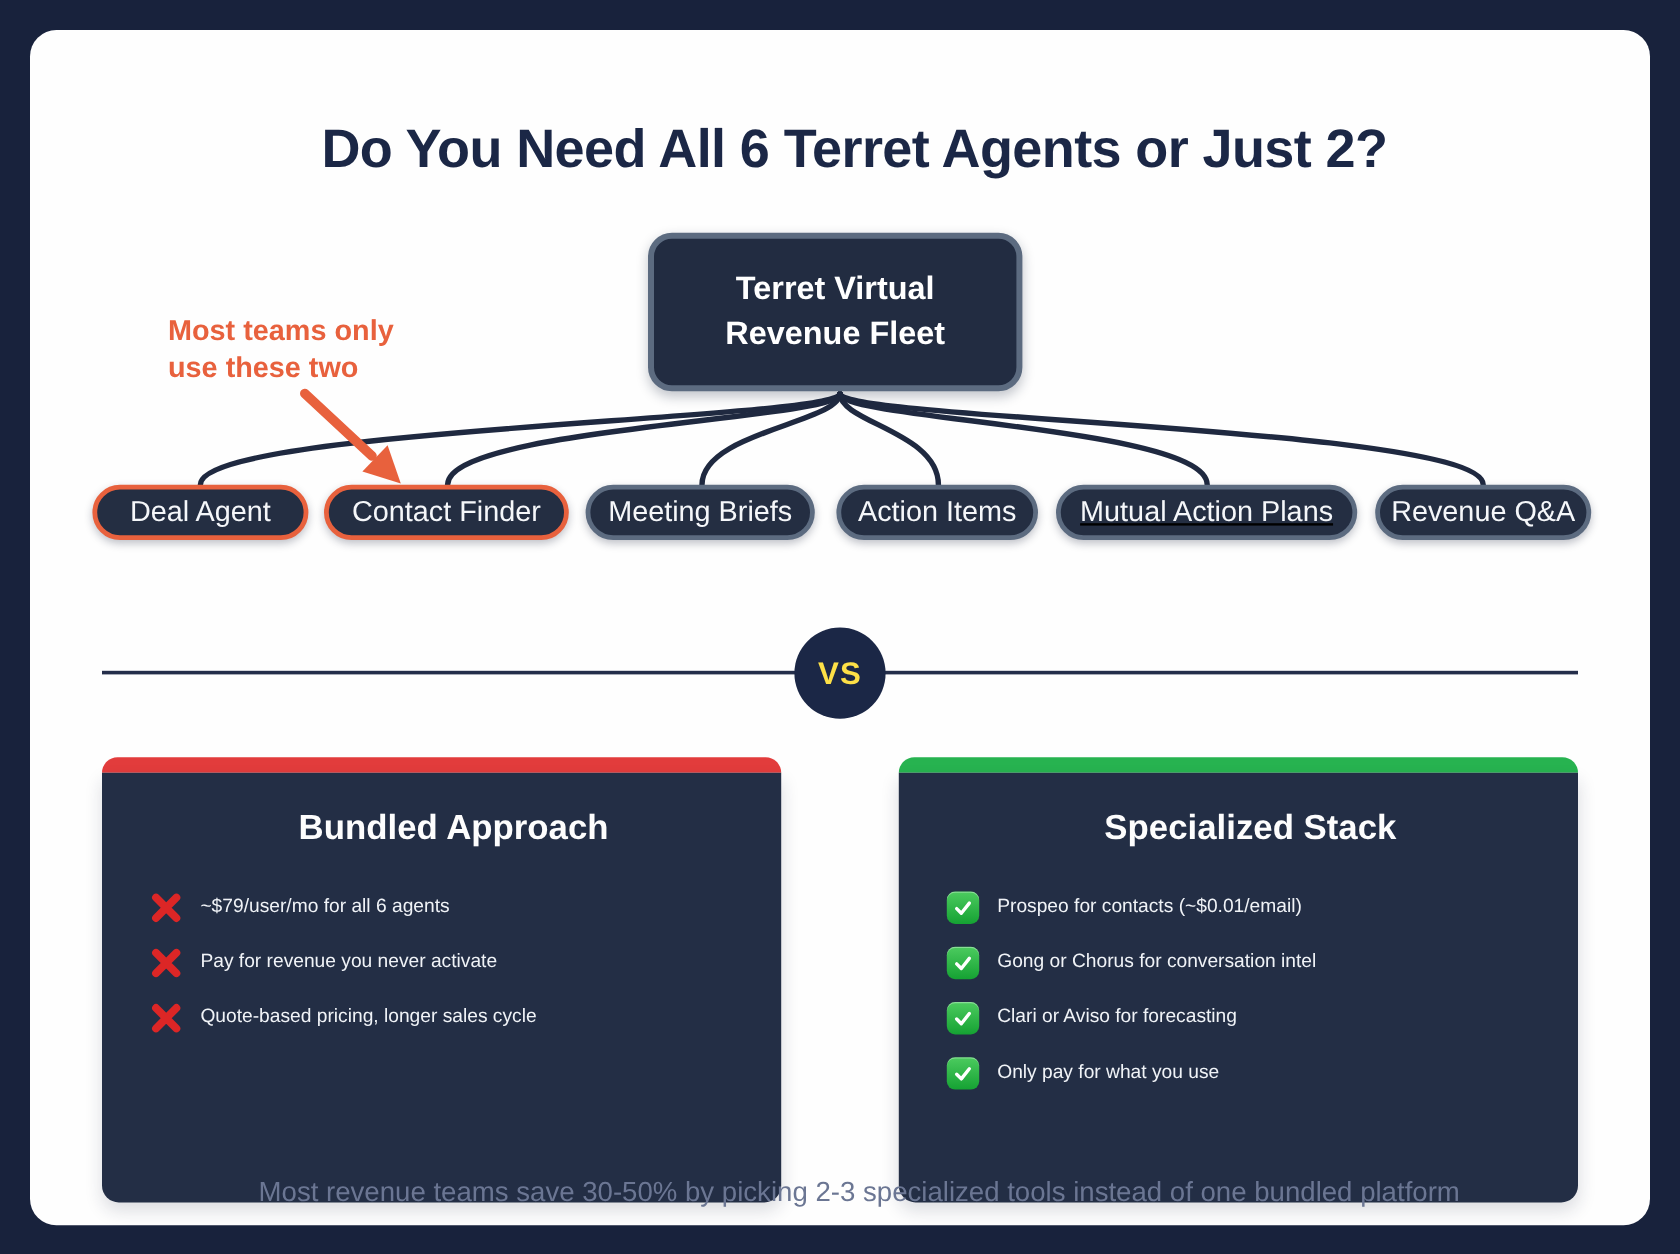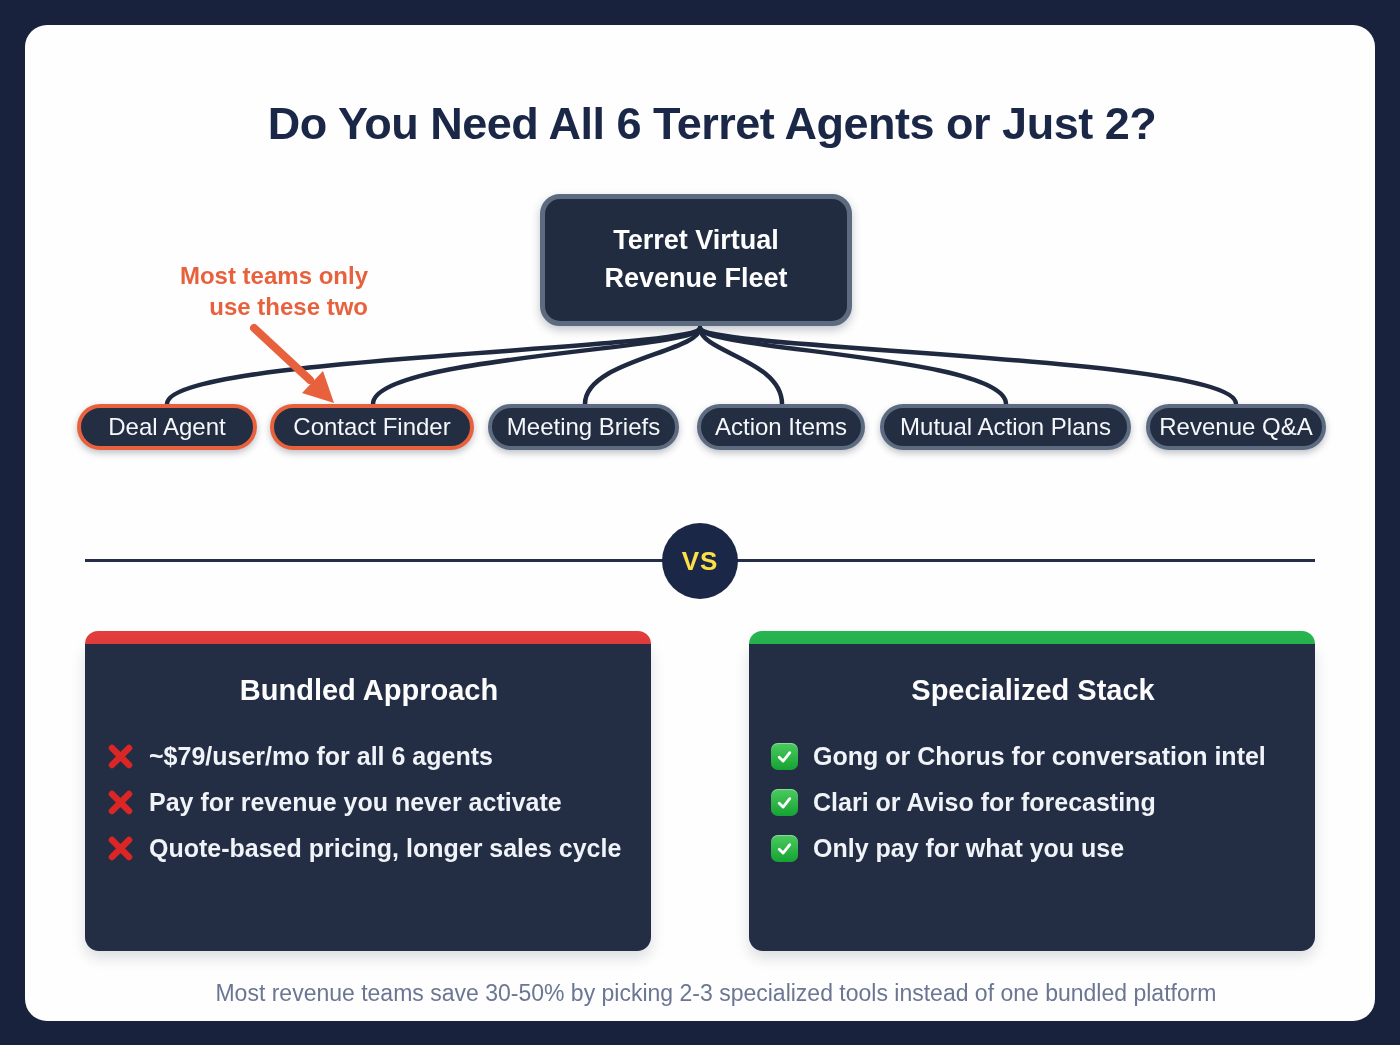--- a/index.html
+++ b/index.html
@@ -21,21 +21,21 @@
     position:absolute;left:540px;top:194px;width:312px;height:132px;
     background:#222c41;border:5px solid #5c6b80;border-radius:20px;
     box-sizing:border-box;display:flex;align-items:center;justify-content:center;
     box-shadow:0 4px 10px rgba(20,30,55,.25);
   }
   .root-node .label{
     width:240px;text-align:center;color:#fff;font-size:27px;font-weight:700;line-height:1.4;
   }
   .overlay-svg{position:absolute;left:0;top:0;pointer-events:none;}
   .annotation{
-    position:absolute;left:140px;top:260px;width:228px;text-align:right;
+    position:absolute;left:140px;top:260px;width:228px;text-align:left;
     color:#e8613d;font-size:24px;font-weight:600;line-height:1.3;
   }
   .pill{
     position:absolute;top:404px;height:46px;box-sizing:border-box;
     background:#242e42;border:4px solid #5c6b80;border-radius:24px;
     display:flex;align-items:center;justify-content:center;
     box-shadow:0 3px 7px rgba(20,30,55,.28);
   }
   .pill.hl{border-color:#e8613d;}
   .pill .label{color:#f5f7fa;font-size:24px;font-weight:500;white-space:nowrap;}
@@ -47,28 +47,28 @@
     background:#1b2746;display:flex;align-items:center;justify-content:center;
   }
   .vs-circle .label{color:#fde047;font-size:26px;font-weight:700;letter-spacing:1px;}
   .card{position:absolute;top:631px;width:566px;height:320px;}
   .card.left{left:85px;}
   .card.right{left:749px;}
   .card .topbar{height:13px;border-radius:14px 14px 0 0;}
   .card.left .topbar{background:#e23c3c;}
   .card.right .topbar{background:#27b350;}
   .card .body{
-    height:307px;box-sizing:border-box;background:#232e45;border-radius:0 0 14px 14px;
-    padding:30px 20px 0 22px;box-shadow:0 7px 14px rgba(25,35,60,.15);
+    height:358px;box-sizing:border-box;background:#232e45;border-radius:0 0 14px 14px;
+    padding:30px 20px 0 40px;box-shadow:0 7px 14px rgba(25,35,60,.15);
   }
   .card h2{
     margin:0 0 26px 0;text-align:center;color:#fdfdfd;font-size:29px;font-weight:700;
   }
   .item{display:flex;align-items:center;gap:15px;height:46px;}
-  .item .txt{color:#f0f3f7;font-size:25px;font-weight:700;white-space:nowrap;}
+  .item .txt{color:#f0f3f7;font-size:16px;font-weight:400;white-space:nowrap;}
   .cross-icon{width:27px;height:27px;flex:0 0 27px;display:flex;}
   .check-icon{
     width:27px;height:27px;flex:0 0 27px;border-radius:7px;
     background:linear-gradient(180deg,#4ccb5f,#15a233);
     display:flex;align-items:center;justify-content:center;
     box-shadow:inset 0 1px 0 rgba(255,255,255,.35);
   }
   .footer-note{
     position:absolute;left:0;top:980px;width:1400px;text-align:center;
     color:#6b7693;font-size:23px;font-weight:400;margin-left:16px;
@@ -107,21 +107,21 @@
 </div>
 <div class="pill hl" style="left:270px;width:204px;">
   <span class="label">Contact Finder</span>
 </div>
 <div class="pill" style="left:488px;width:191px;">
   <span class="label">Meeting Briefs</span>
 </div>
 <div class="pill" style="left:697px;width:168px;">
   <span class="label">Action Items</span>
 </div>
-<div class="pill" style="left:880px;width:251px;">
+<div class="pill" style="left:880px;width:251px;text-decoration:underline;">
   <span class="label">Mutual Action Plans</span>
 </div>
 <div class="pill" style="left:1146px;width:180px;">
   <span class="label">Revenue Q&amp;A</span>
 </div>
 
 <div class="divider-line"></div>
 <div class="vs-circle">
   <span class="label">VS</span>
 </div>
@@ -154,20 +154,28 @@
 <div class="card right">
   <div class="topbar"></div>
   <div class="body">
     <h2>Specialized Stack</h2>
     <div class="item">
       <span class="check-icon">
           <svg width="19" height="19" viewBox="0 0 27 27">
             <path d="M6 14.5 L11.5 20 L21 8" stroke="#ffffff" stroke-width="4" stroke-linecap="round" stroke-linejoin="round" fill="none"></path>
           </svg>
         </span>
+      <span class="txt">Prospeo for contacts (~$0.01/email)</span>
+    </div>
+    <div class="item">
+      <span class="check-icon">
+          <svg width="19" height="19" viewBox="0 0 27 27">
+            <path d="M6 14.5 L11.5 20 L21 8" stroke="#ffffff" stroke-width="4" stroke-linecap="round" stroke-linejoin="round" fill="none"></path>
+          </svg>
+        </span>
       <span class="txt">Gong or Chorus for conversation intel</span>
     </div>
     <div class="item">
       <span class="check-icon">
           <svg width="19" height="19" viewBox="0 0 27 27">
             <path d="M6 14.5 L11.5 20 L21 8" stroke="#ffffff" stroke-width="4" stroke-linecap="round" stroke-linejoin="round" fill="none"></path>
           </svg>
         </span>
       <span class="txt">Clari or Aviso for forecasting</span>
     </div>

